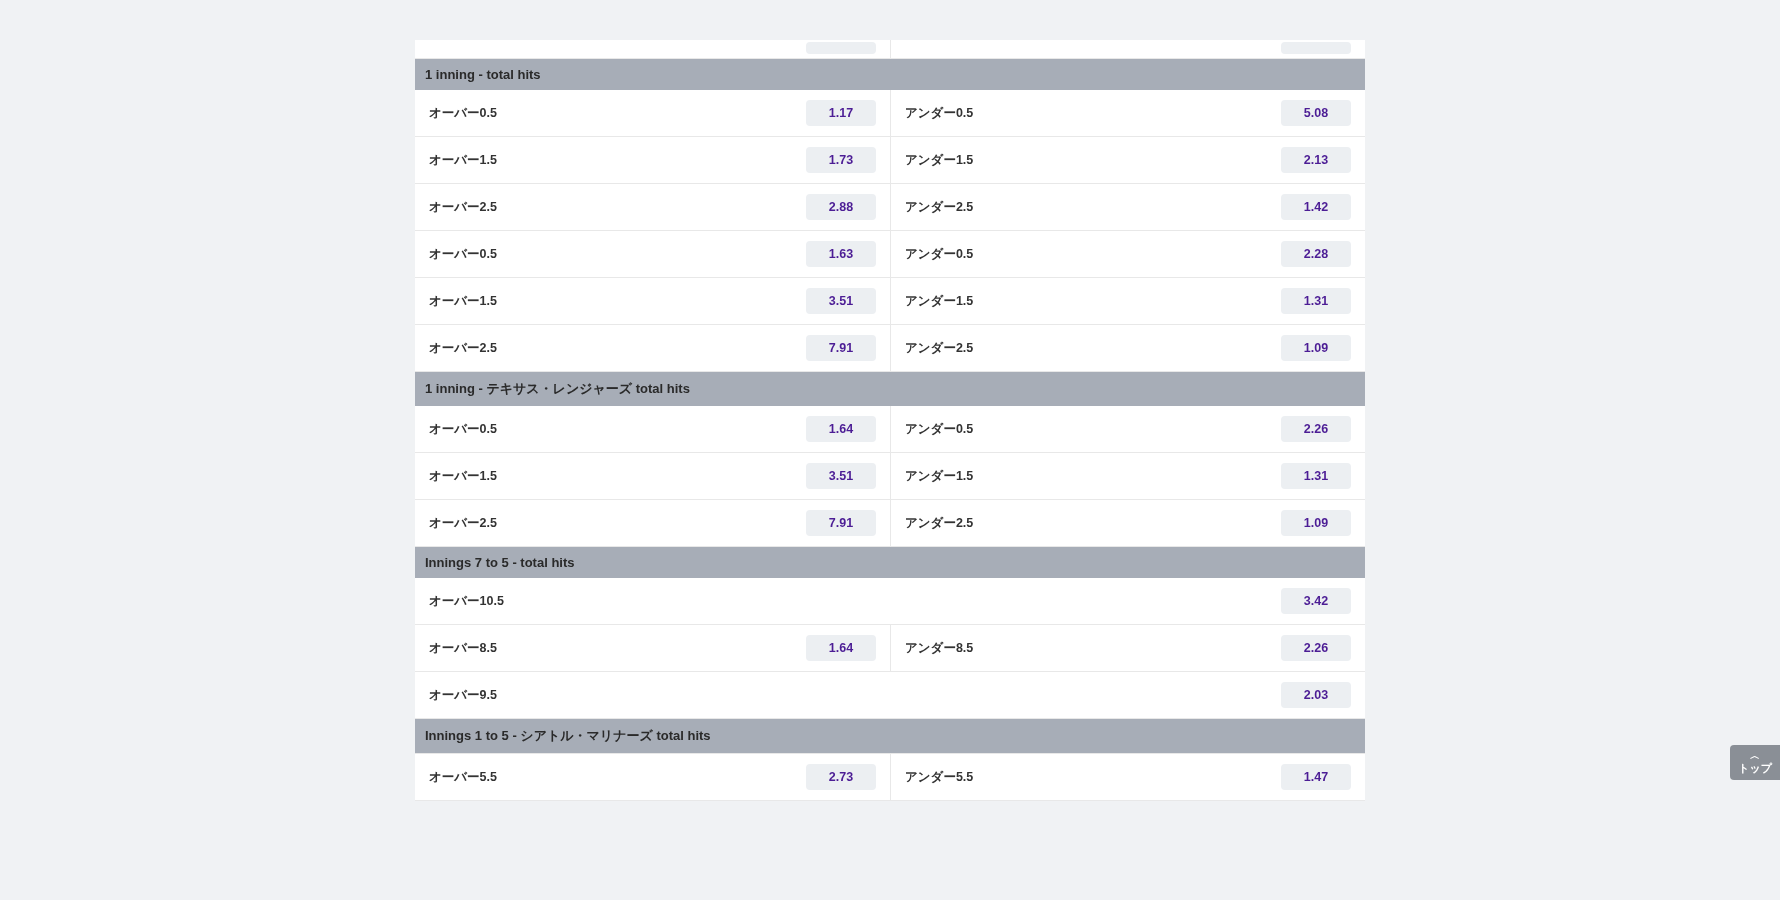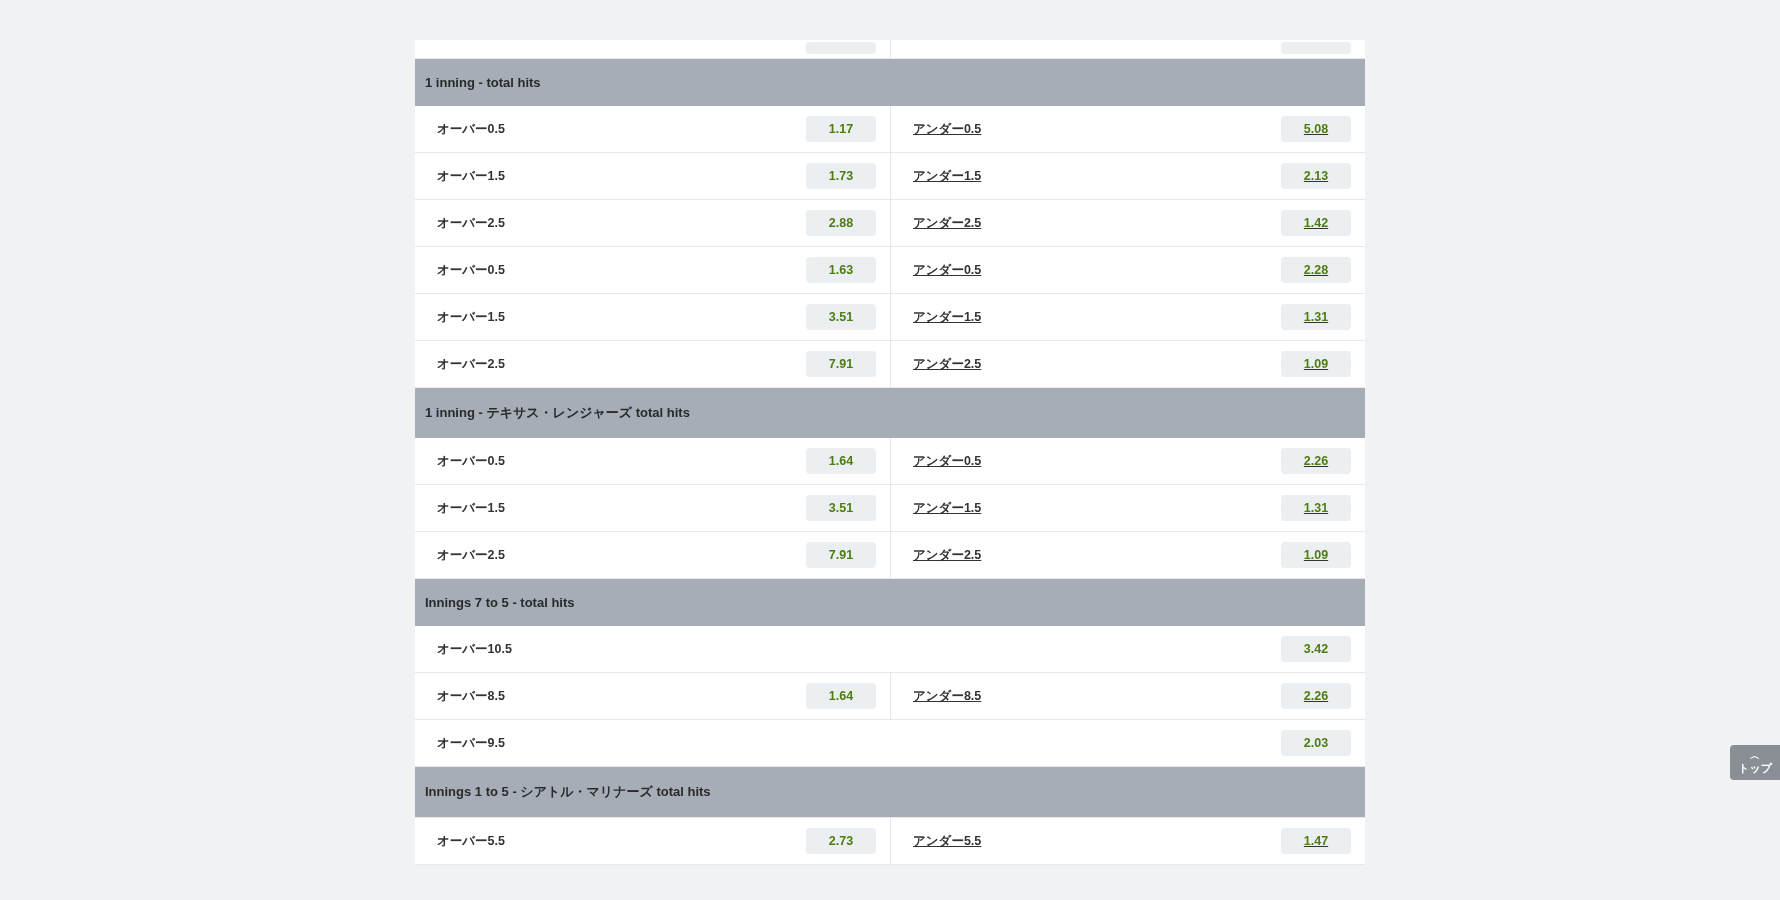--- a/index.html
+++ b/index.html
@@ -20,55 +20,53 @@
     width: 950px;
     margin: 0 auto;
     background: transparent;
   }
   .market-group { }
   .market-header {
     background: #a7adb7;
     color: #2a2a2a;
     font-weight: 700;
     font-size: 13px;
-    padding: 16px 10px;
+    padding: 8px 10px;
   }
   .market-row {
     display: flex;
     background: #fff;
     border-bottom: 1px solid #e8e8e8;
   }
   .market-cell {
     flex: 1 1 50%;
     display: flex;
     align-items: center;
     justify-content: space-between;
     padding: 10px 14px;
     min-height: 40px;
   }
   .market-cell + .market-cell {
     border-left: 1px solid #e8e8e8;
-    text-decoration: underline;
   }
   .cell-label {
     font-size: 12.5px;
     color: #333;
     font-weight: 600;
-    margin-left: 8px;
   }
   .odds-pill {
     background: #eceff2;
     border-radius: 4px;
     min-width: 70px;
     height: 26px;
     line-height: 26px;
     text-align: center;
     font-weight: 700;
     font-size: 12.5px;
-    color: #4d7c0f;
+    color: #4c1d95;
     cursor: pointer;
   }
   .odds-placeholder {
     background: #eceff2;
     border-radius: 4px;
     min-width: 70px;
     height: 12px;
   }
   .top-stub-row {
     display: flex;

